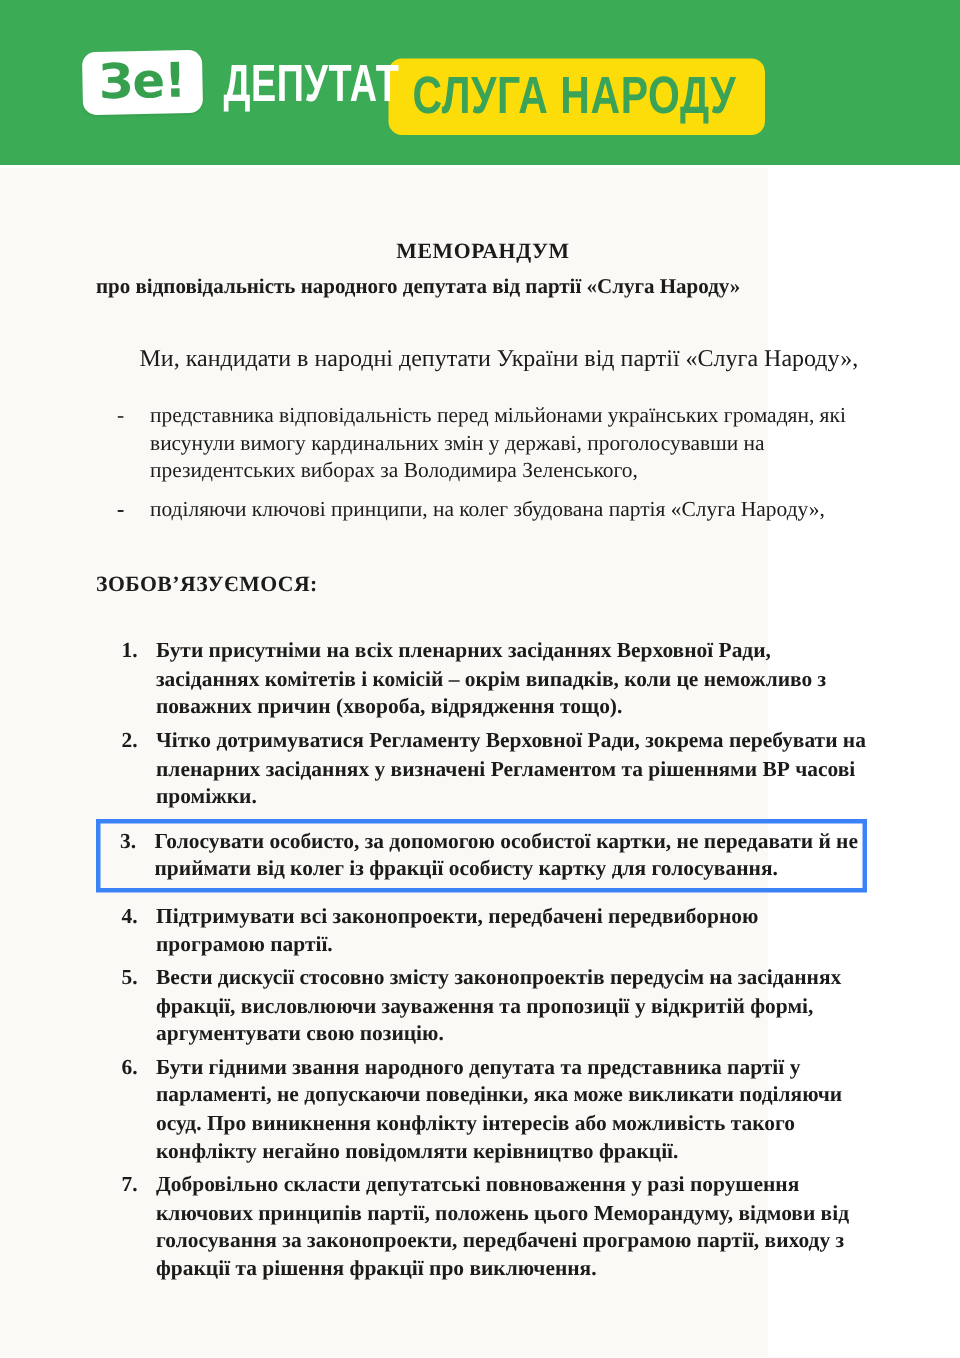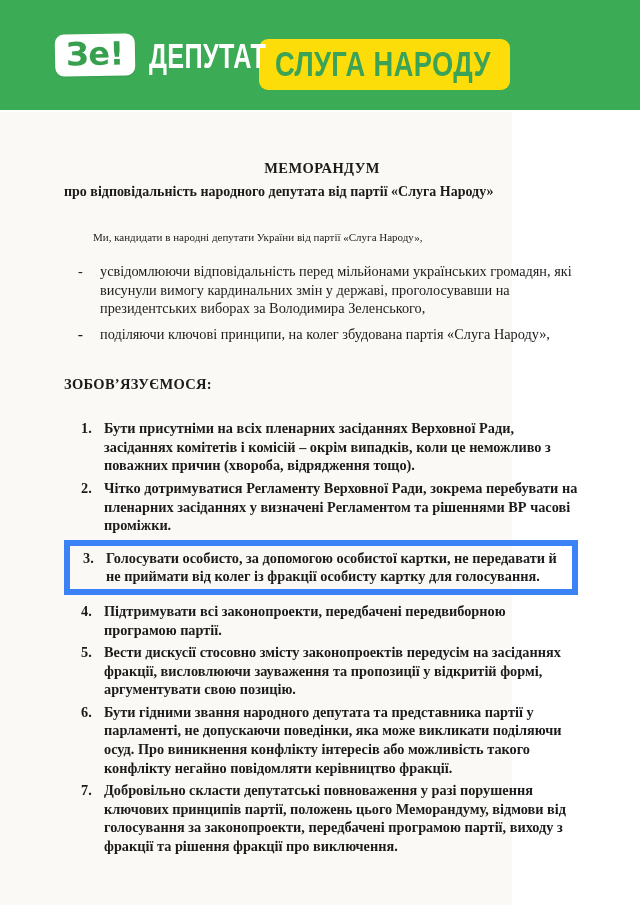--- a/index.html
+++ b/index.html
@@ -110,21 +110,21 @@
     letter-spacing: 0.4px;
     margin-top: 48px;
   }
   .doc-subtitle {
     font-weight: 700;
     font-size: 14px;
     margin-top: 7px;
   }
   .intro {
     margin-top: 31px;
-    font-size: 11px;
+    font-size: 16px;
     padding-left: 29px;
   }
 
   ul.dash-list {
     list-style: none;
     margin: 19px 0 0 0;
     padding: 0;
   }
   ul.dash-list > li {
     position: relative;
@@ -162,21 +162,21 @@
     line-height: 1.30;
     font-weight: bold;
   }
   ol.numbered > li::before {
     content: counter(pledge) ".";
     position: absolute;
     left: 17px;
     top: 0;
   }
   ol.numbered > li.highlight {
-    border: 6px solid #3b82f6;
+    border: 3px solid #3b82f6;
     margin-left: 0px;
     margin-right: 2px;
     padding-top: 3px;
     padding-bottom: 3px;
     margin-top: 5px;
     margin-bottom: 7px;
     padding-left: 36px;
   }
   ol.numbered > li.highlight::before {
     left: 13px;
@@ -206,21 +206,21 @@
   <div id="page-body">
 
     <div class="doc-title">МЕМОРАНДУМ</div>
     <div class="doc-subtitle">про відповідальність народного депутата від партії «Слуга Народу»</div>
 
     <div class="intro">Ми, кандидати в народні депутати України від партії «Слуга Народу»,</div>
 
     <ul class="dash-list">
       <li>
         <span class="dash">-</span>
-        <span>усвідомлюючи відповідальність перед мільйонами українських громадян, які висунули вимогу кардинальних змін у державі, проголосувавши на президентських виборах за Володимира Зеленського,</span>
+        <span>представника відповідальність перед мільйонами українських громадян, які висунули вимогу кардинальних змін у державі, проголосувавши на президентських виборах за Володимира Зеленського,</span>
       </li>
       <li>
         <span class="dash">-</span>
       </li>
       <li>
         <span class="dash">-</span>
         <span>поділяючи ключові принципи, на колег збудована партія «Слуга Народу»,</span>
       </li>
     </ul>
 

